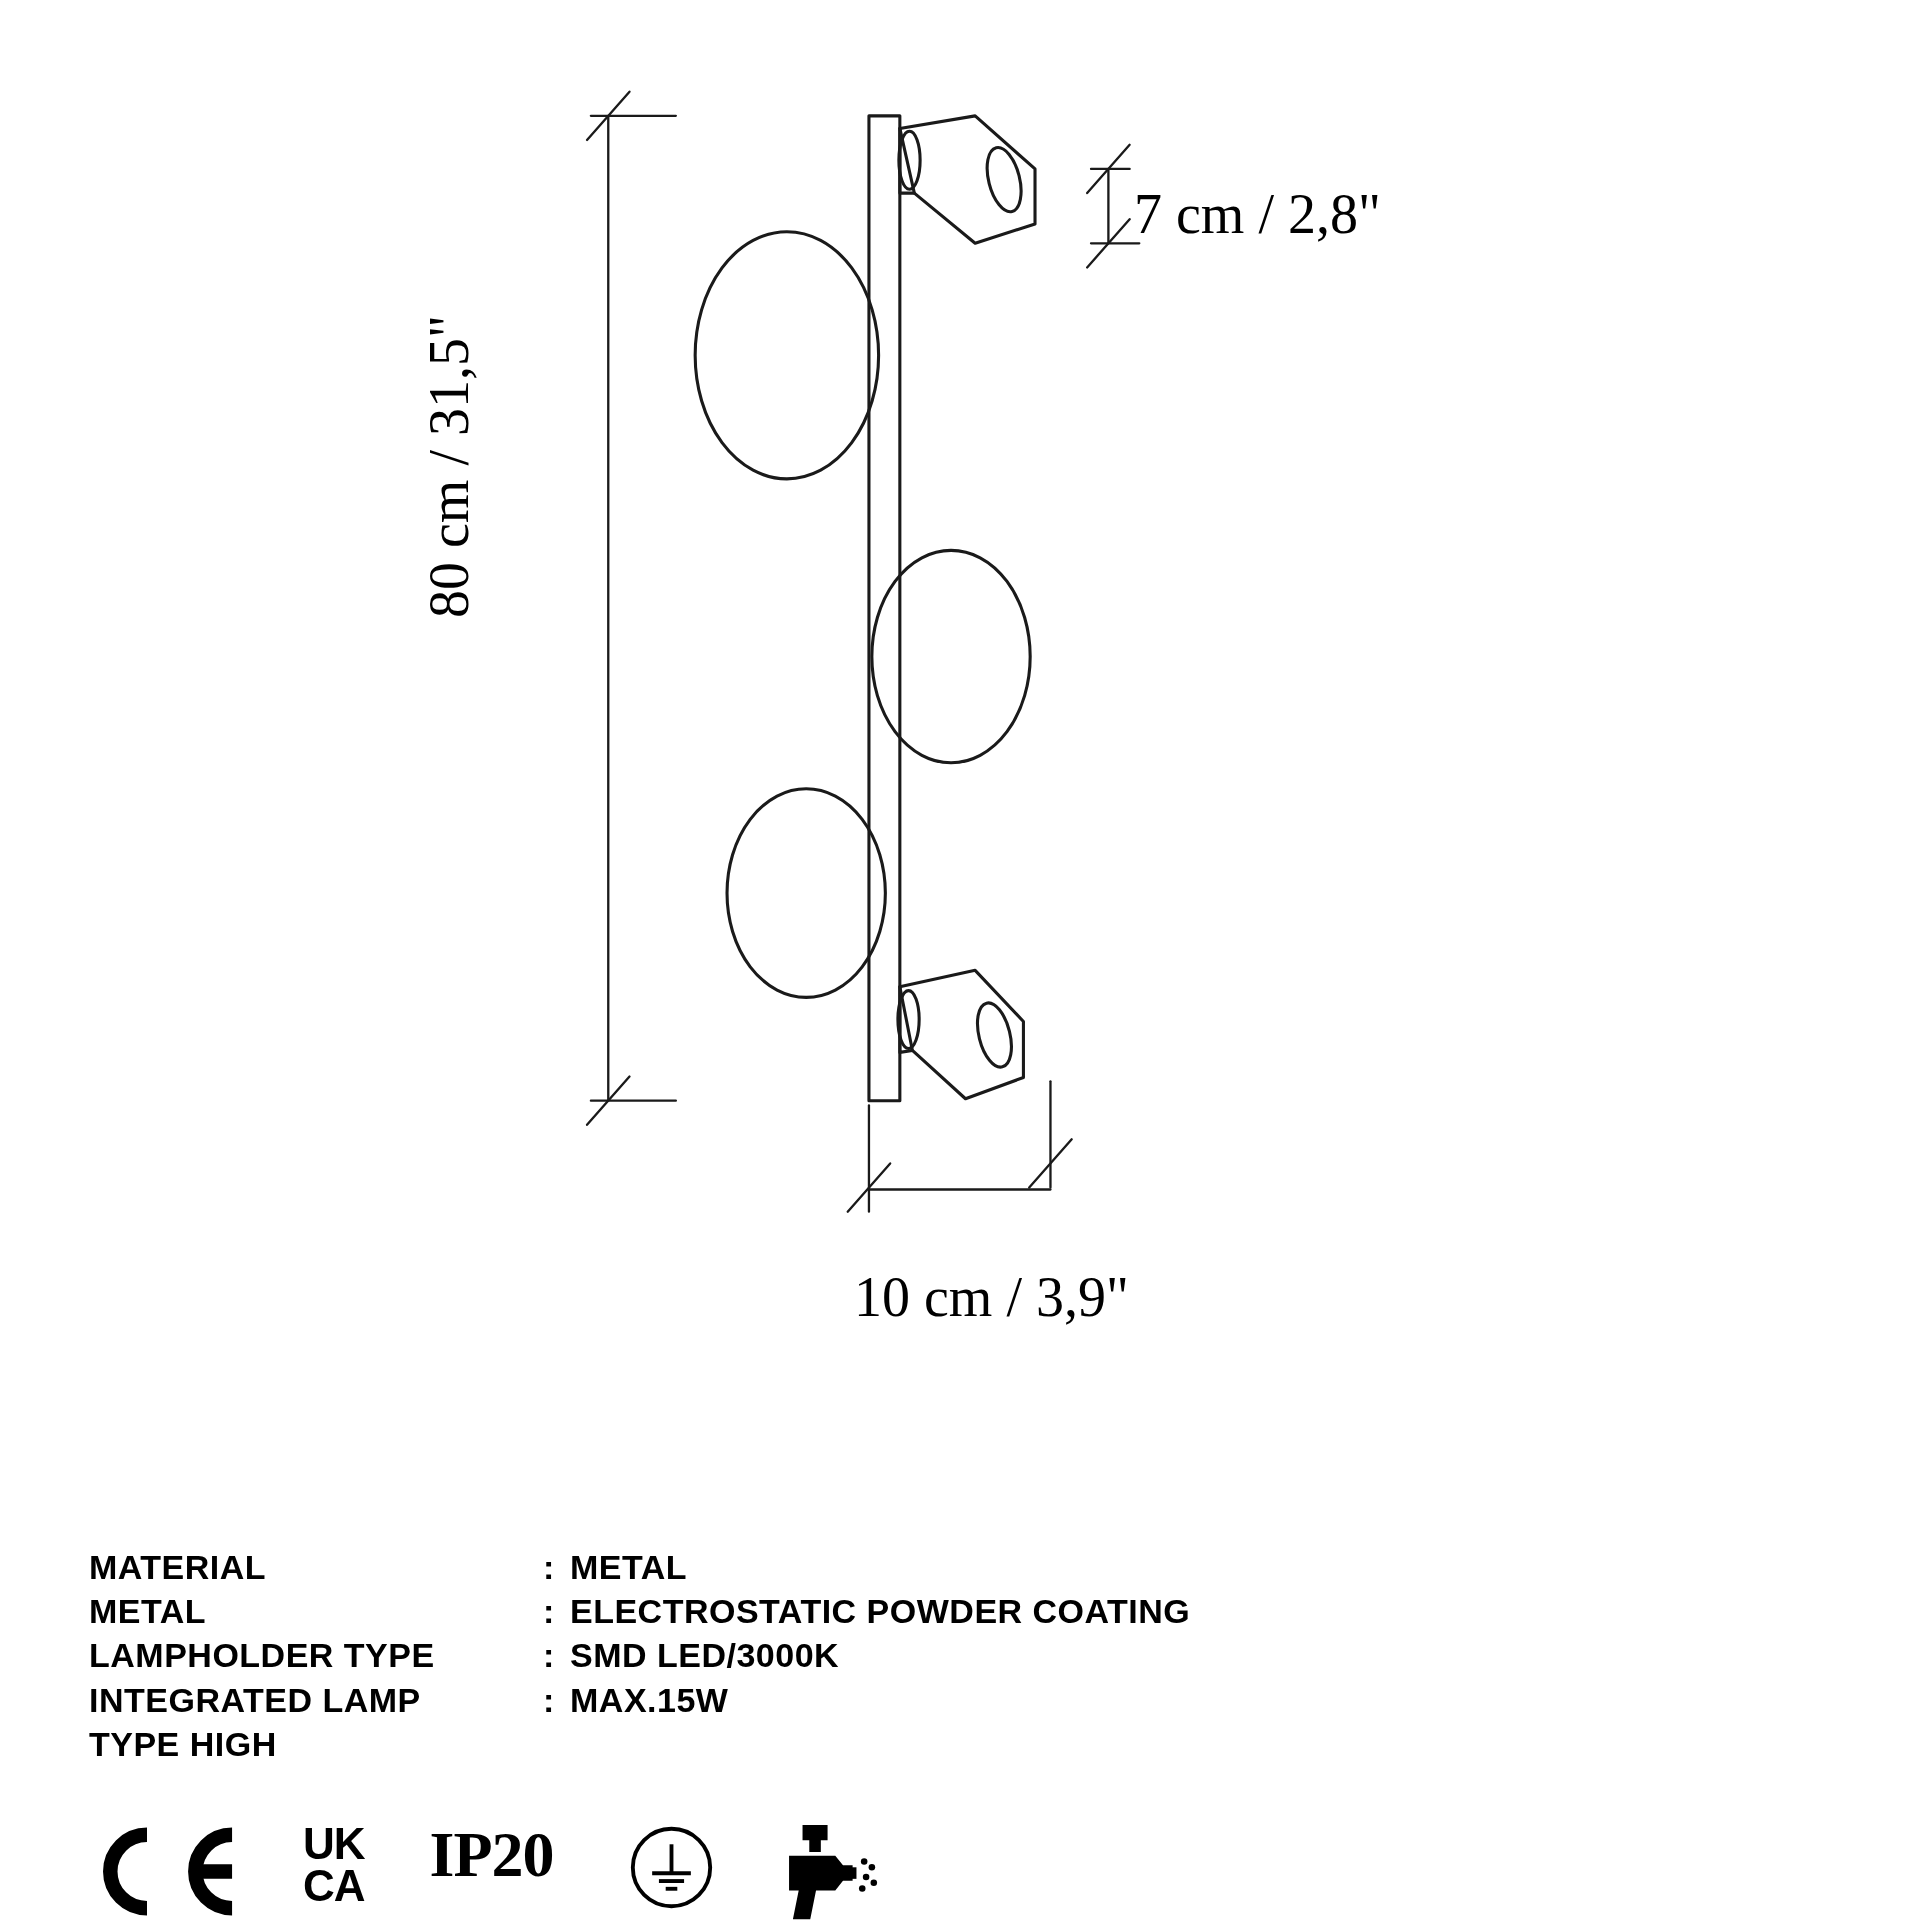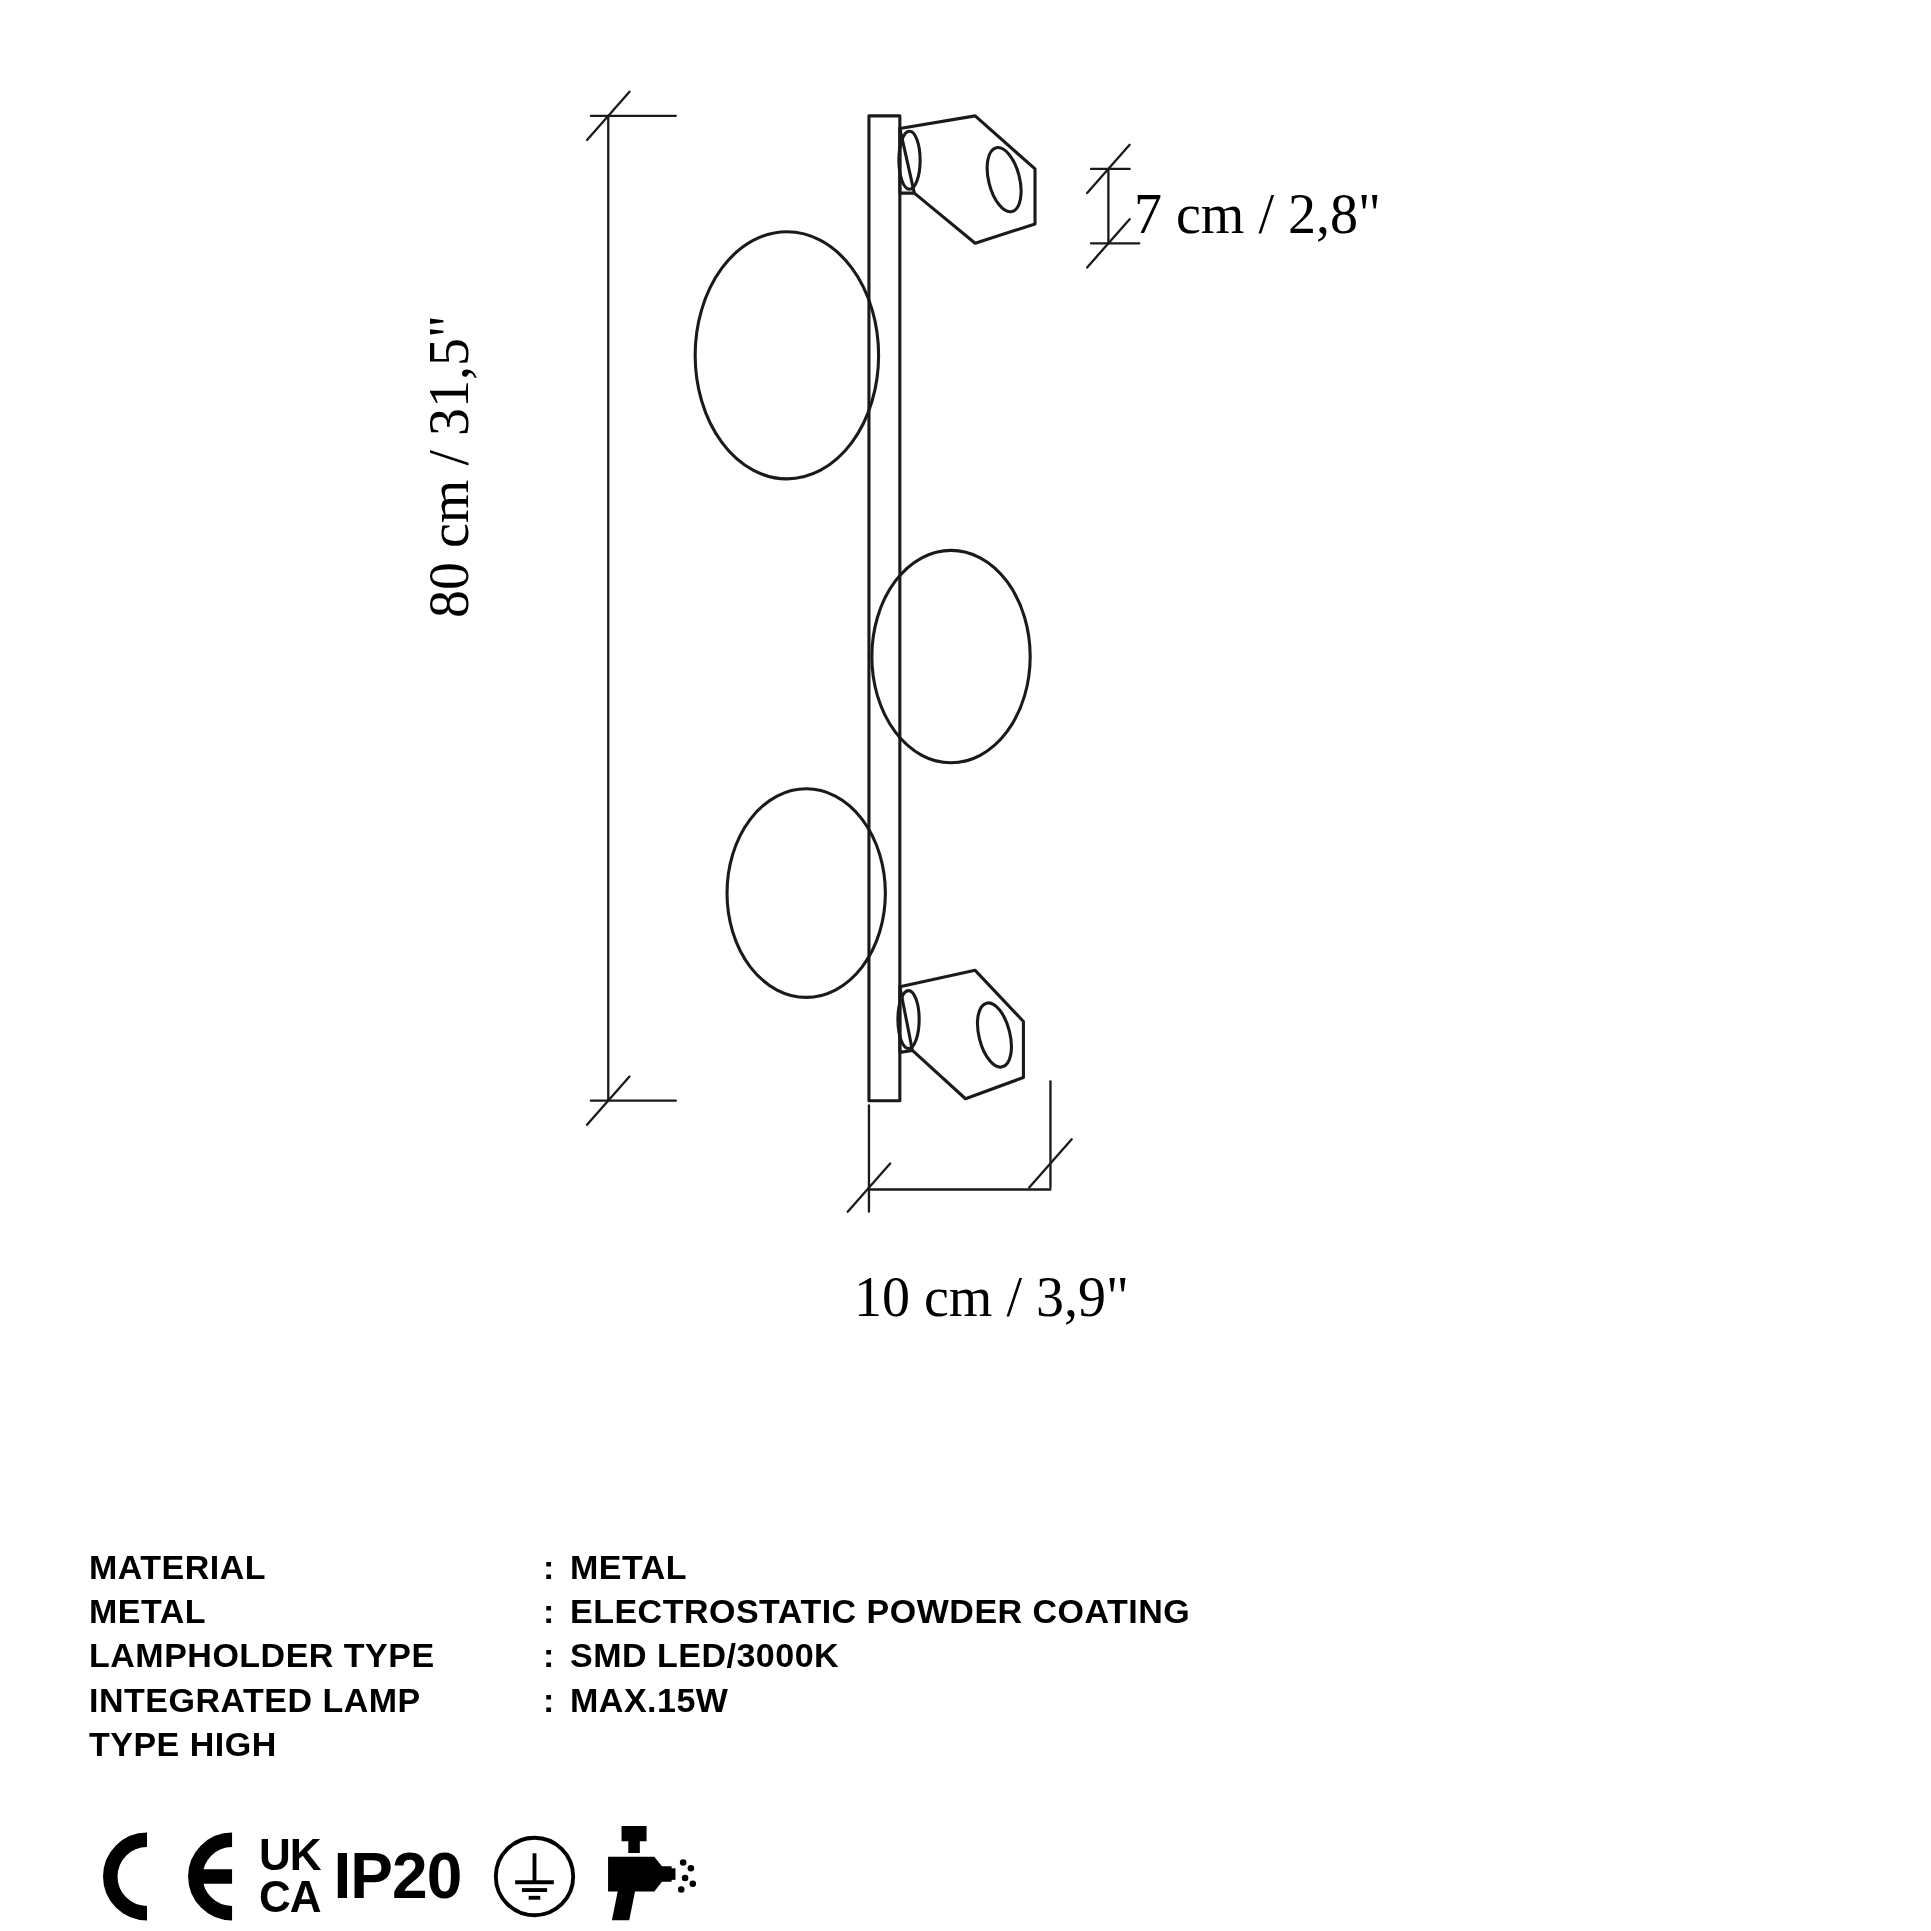--- a/index.html
+++ b/index.html
@@ -50,43 +50,44 @@
   .spec-value {
     display: inline-block;
   }
 
   
   .badges {
     position: absolute;
     left: 89px;
     top: 1823px;
     display: flex;
-    align-items: center;
+    align-items: flex-start;
     height: 106px;
+    gap: 44px;
   }
   .badge-ce {
     display: block;
   }
   .badge-ukca {
     display: flex;
     flex-direction: column;
     justify-content: center;
     font-family: "Liberation Sans", sans-serif;
     font-weight: bold;
     font-size: 44px;
     line-height: 0.95;
     letter-spacing: -1px;
     margin-left: 25px;
   }
   .badge-ip {
-    font-family: Liberation Sans, sans-serif;
+    font-family: Liberation Serif, serif;
     font-weight: bold;
     font-size: 64px;
     letter-spacing: -1px;
-    margin-left: 13px;
+    margin-left: 21px;
     line-height: 1;
   }
   .badge-earth {
     margin-left: 29px;
     display: block;
   }
   .badge-spray {
     margin-left: 21px;
     display: block;
   }

